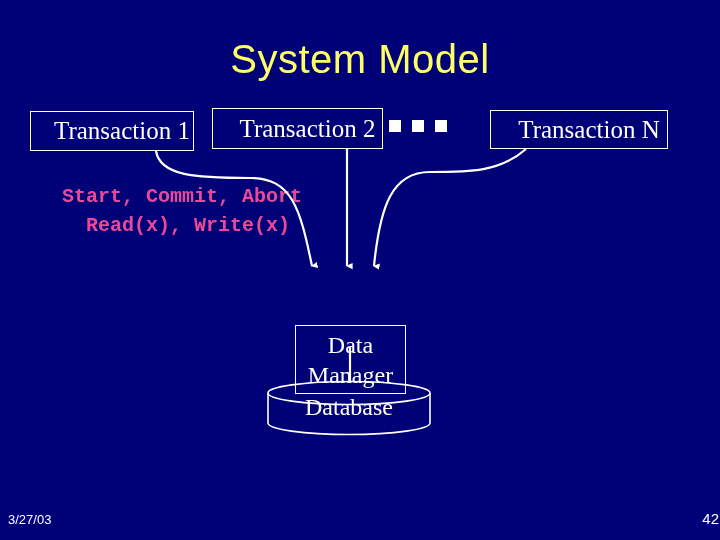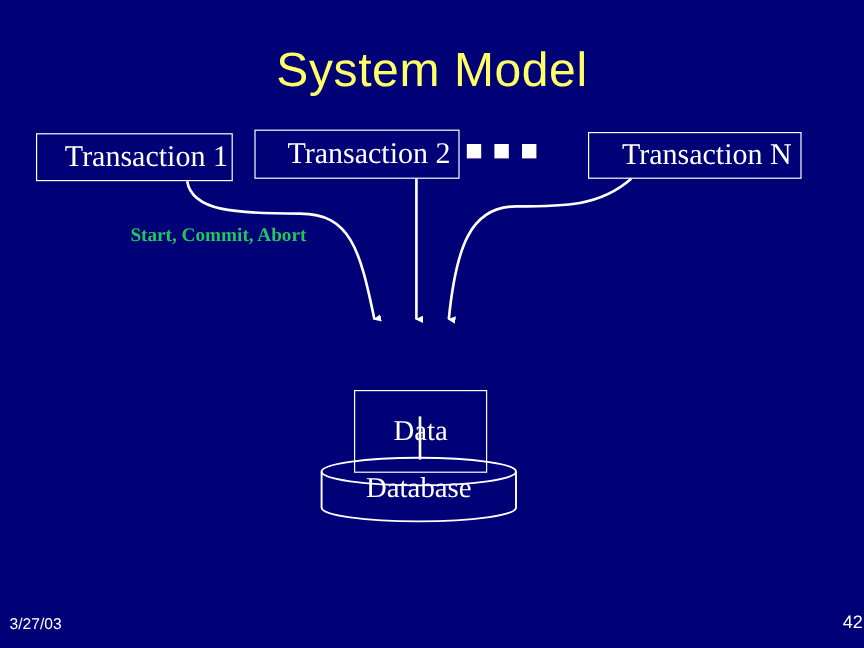--- a/index.html
+++ b/index.html
@@ -63,24 +63,24 @@
   #ellipsis-sq-1 { left: 389px; }
   #ellipsis-sq-2 { left: 412px; }
   #ellipsis-sq-3 { left: 435px; }
 
   
   #ops-caption {
     position: absolute;
     left: 32px;
     top: 182px;
     width: 300px;
-    color: #22c55e;
-    font-family: Liberation Serif, serif;
+    color: #ec4899;
+    font-family: Liberation Mono, monospace;
     font-weight: bold;
-    font-size: 16px;
+    font-size: 20px;
     line-height: 29px;
     text-align: center;
   }
   #ops-caption .ops-line { display: block; white-space: nowrap; }
   #ops-line-2 { padding-left: 12px; }
 
   
   #data-manager-box {
     position: absolute;
     left: 295px;
@@ -169,40 +169,42 @@
   <div class="txn-box" id="txn-n">
     <span>Transaction N</span>
   </div>
 
   <div class="ellipsis-square" id="ellipsis-sq-1"></div>
   <div class="ellipsis-square" id="ellipsis-sq-2"></div>
   <div class="ellipsis-square" id="ellipsis-sq-3"></div>
 
   <div id="ops-caption">
     <span class="ops-line" id="ops-line-1">Start, Commit, Abort</span>
+    <span class="ops-line" id="ops-line-2">Read(x), Write(x)</span>
   </div>
 
   <svg id="connectors" viewBox="0 0 720 540">
     <defs>
       <marker id="arrowhead" markerWidth="7" markerHeight="7" refX="3.2" refY="5.6" orient="auto" markerUnits="userSpaceOnUse">
         <path d="M 0.2 0 L 6.4 0 L 3.3 6.6 Z" fill="#ffffff"></path>
       </marker>
     </defs>
 
     <path d="M 156 151 C 160 176, 196 178, 250 178 C 292 178, 300 208, 312 266" fill="none" stroke="#ffffff" stroke-width="2.2" marker-end="url(#arrowhead)"></path>
 
     <path d="M 347 149 L 347 266" fill="none" stroke="#ffffff" stroke-width="2.2" marker-end="url(#arrowhead)"></path>
 
     <path d="M 526 149 C 500 172, 470 172, 430 172 C 392 172, 380 206, 374 266" fill="none" stroke="#ffffff" stroke-width="2.2" marker-end="url(#arrowhead)"></path>
 
     <path d="M 350 347 L 350 383" fill="none" stroke="#ffffff" stroke-width="2.2"></path>
   </svg>
 
   <div id="data-manager-box">
     <span>Data</span>
+    <span>Manager</span>
   </div>
 
   <svg id="database-cylinder" viewBox="0 0 166 56">
     <ellipse cx="83" cy="13" rx="81" ry="11.5" fill="none" stroke="#ffffff" stroke-width="1.6"></ellipse>
     <path d="M 2 13 L 2 43 A 81 11.5 0 0 0 164 43 L 164 13" fill="none" stroke="#ffffff" stroke-width="1.6"></path>
   </svg>
   <div id="database-label">Database</div>
 
   <div id="footer-date">3/27/03</div>
   <div id="footer-page">42</div>

